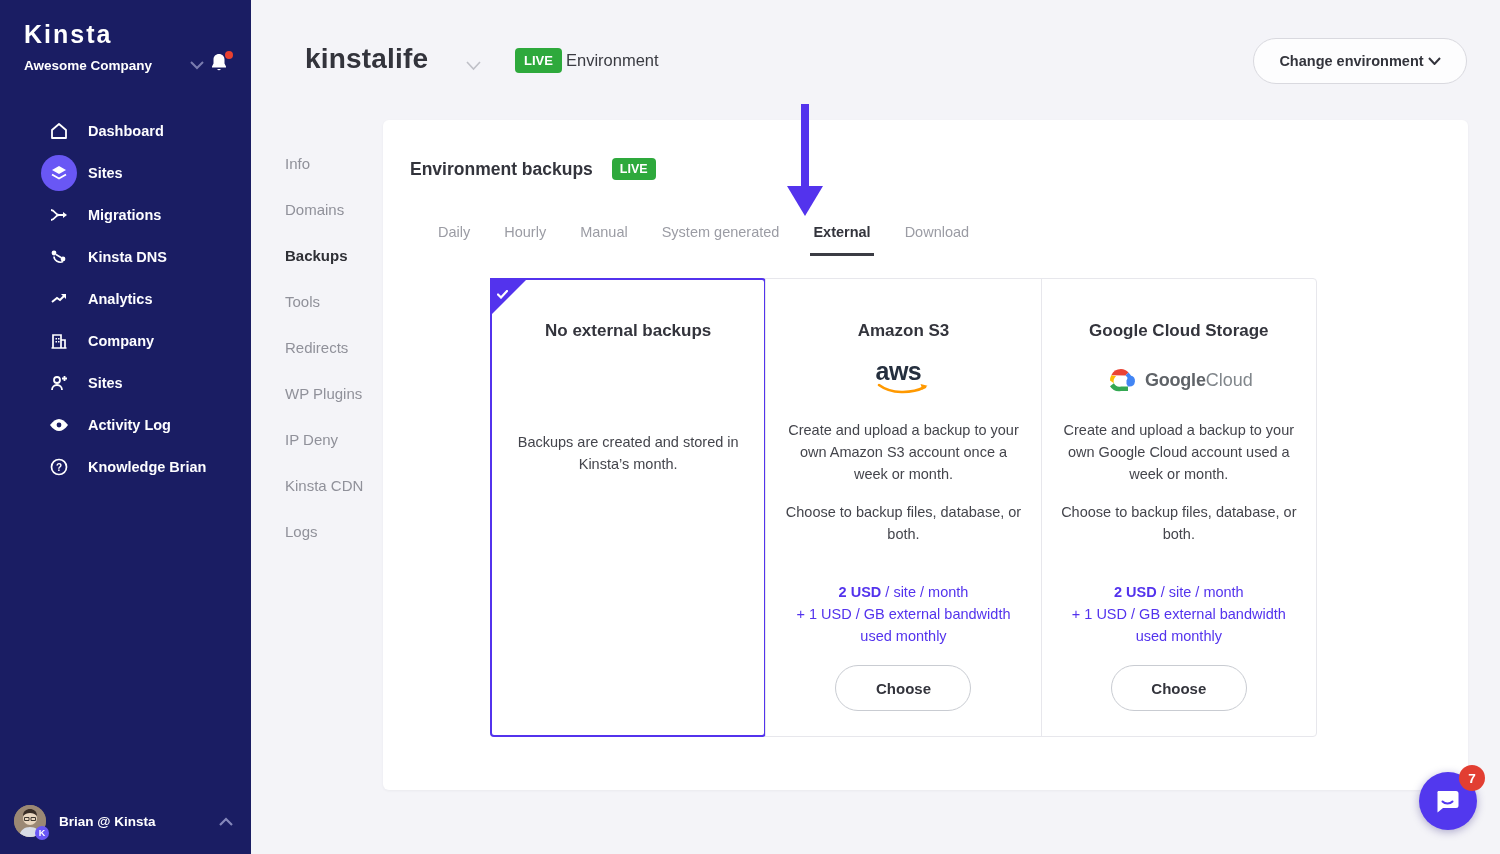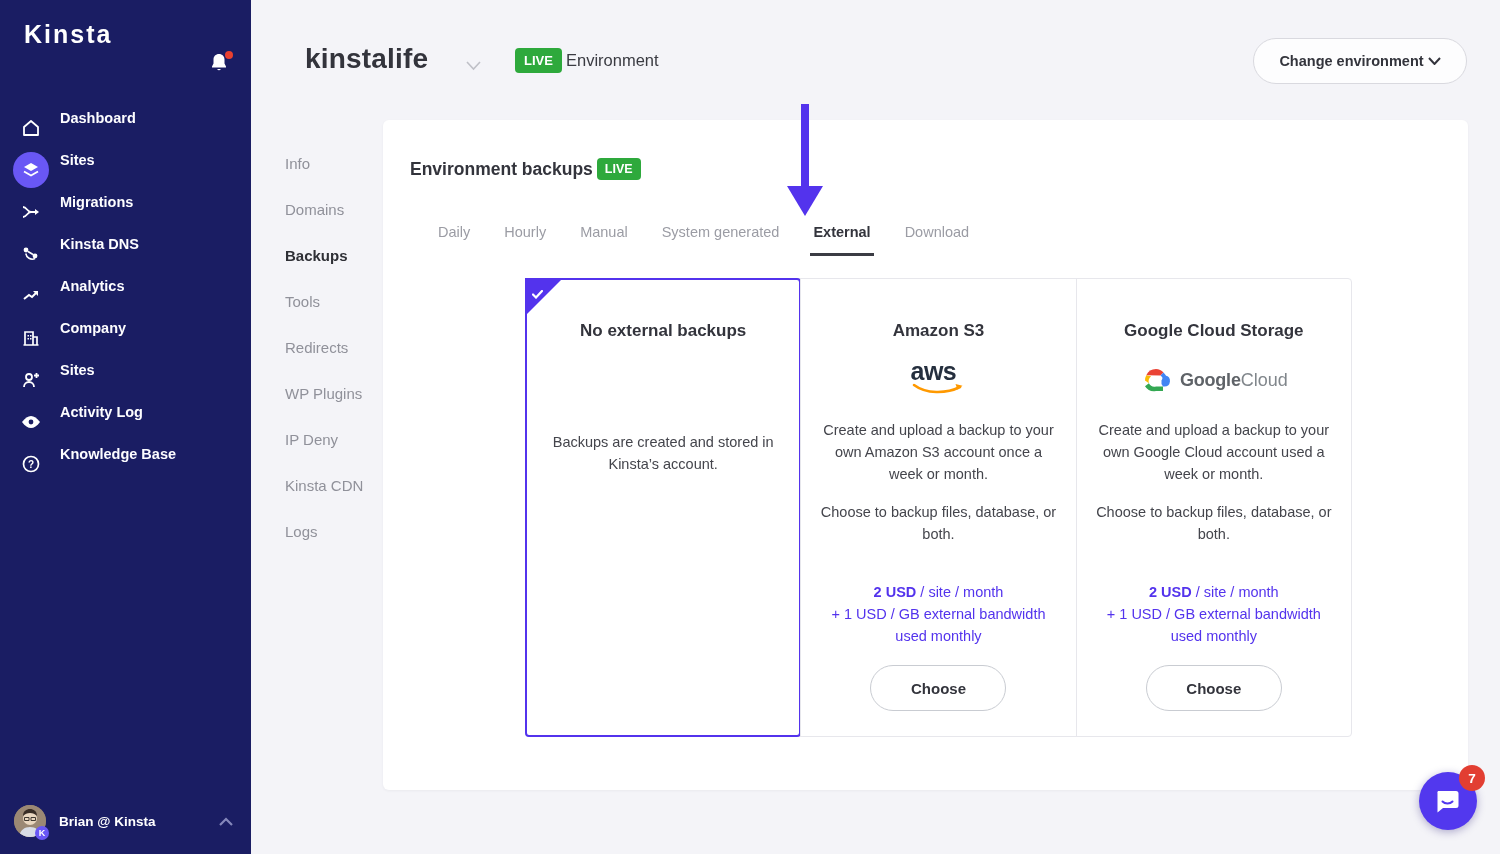--- a/index.html
+++ b/index.html
@@ -15,21 +15,21 @@
     position:absolute; left:0; top:0; width:251px; height:854px;
     background:#1a1d63; color:#fff;
   }
   .logo { position:absolute; left:24px; top:20px; font-size:25px; font-weight:bold; letter-spacing:2px; color:#fff; }
   .company-row { position:absolute; left:24px; top:52px; width:210px; height:26px; display:flex; align-items:center; }
   .company-name { font-size:13.5px; font-weight:bold; color:#fff; }
   .company-chevron { margin-left:38px; opacity:.65; }
   .bell-wrap { position:absolute; left:210px; top:53px; width:22px; height:22px; }
   .bell-dot { position:absolute; right:-1px; top:-2px; width:8px; height:8px; border-radius:50%; background:#e8402f; }
   .nav { position:absolute; left:0; top:110px; width:251px; }
-  .nav-item { position:relative; height:42px; display:flex; align-items:flex-start; cursor:pointer; }
+  .nav-item { position:relative; height:42px; display:flex; align-items:center; cursor:pointer;margin-left:28px; }
   .nav-icon { width:36px; height:36px; margin-left:13px; display:flex; align-items:center; justify-content:center; border-radius:50%; flex:0 0 36px; }
   .nav-item.active .nav-icon { background:#6957f5; }
   .nav-label { margin-left:11px; font-size:14.5px; font-weight:600; color:#fdfdff; }
   .user-row { position:absolute; left:0; bottom:8px; width:251px; height:50px; display:flex; align-items:center; cursor:pointer; }
   .avatar { position:relative; width:32px; height:32px; margin-left:14px; border-radius:50%; background:linear-gradient(160deg,#8d7b68 0%,#6e6257 100%); overflow:visible; flex:0 0 32px;}
   .avatar-face { position:absolute; inset:0; border-radius:50%; overflow:hidden; }
   .k-badge { position:absolute; right:-3px; bottom:-3px; width:14px; height:14px; border-radius:50%; background:#6957f5; color:#fff; font-size:9px; font-weight:bold; display:flex; align-items:center; justify-content:center; }
   .user-name { margin-left:13px; font-size:13.5px; font-weight:bold; color:#fff; }
   .user-chevron { position:absolute; right:18px; opacity:.8; }
   
@@ -40,29 +40,29 @@
   .header-env { position:absolute; left:566px; top:51px; font-size:16.5px; color:#3a3b42; }
   .change-env-btn { position:absolute; left:1253px; top:38px; width:214px; height:46px; border-radius:23px;
     background:#fdfdfe; border:1px solid #d9d9df; display:flex; align-items:center; justify-content:center; gap:4px;
     font-size:14.5px; font-weight:bold; color:#33343c; cursor:pointer; }
   
   .subnav { position:absolute; left:285px; top:155px; display:flex; flex-direction:column; gap:29px; }
   .subnav-item { font-size:15px; color:#90919a; cursor:pointer; }
   .subnav-item.active { color:#2f3036; font-weight:bold; }
   
   .panel { position:absolute; left:383px; top:120px; width:1085px; height:670px; background:#fff; border-radius:6px; box-shadow:0 1px 3px rgba(30,30,60,.05); }
-  .panel-title-row { position:absolute; left:27px; top:158px; display:flex; align-items:center; gap:4px; }
+  .panel-title-row { position:absolute; left:27px; top:158px; display:flex; align-items:center; gap:19px; }
   .panel-title-row { left:410px; } 
   .panel-title { font-size:17.5px; font-weight:bold; color:#33343c; }
   .panel-live { font-size:12.5px; padding:4px 8px; }
   .tabs { position:absolute; left:435px; top:224px; display:flex; gap:28px; }
   .tab { font-size:14.5px; color:#9b9ca4; padding:0 3px 13px; cursor:pointer; }
   .tab.active { color:#33343c; font-weight:bold; border-bottom:3px solid #3b3c44; }
   
-  .cards { position:absolute; left:525px; top:278px; width:827px; height:459px; display:flex; background:#fff; border:1px solid #e7e7ec; border-radius:4px; }
+  .cards { position:absolute; left:490px; top:278px; width:827px; height:459px; display:flex; background:#fff; border:1px solid #e7e7ec; border-radius:4px; }
   .card { flex:1 1 0; display:flex; flex-direction:column; align-items:center; padding-top:42px; position:relative; cursor:pointer; }
   .card + .card { border-left:1px solid #e7e7ec; }
   .card.selected::after { content:""; position:absolute; inset:-1px; border:2px solid #5333ed; border-radius:4px; pointer-events:none; }
   .ribbon { position:absolute; top:-1px; left:-1px; width:0; height:0; border-top:38px solid #5333ed; border-right:38px solid transparent; z-index:2; }
   .ribbon-check { position:absolute; top:6px; left:6px; z-index:3; }
   .card-title { font-size:17px; font-weight:bold; color:#33343c; }
   .card-body { font-size:14.5px; color:#44454c; text-align:center; line-height:22px; max-width:242px; }
   .card1-body { margin-top:90px; }
   .logo-slot { height:42px; margin-top:18px; display:flex; align-items:center; justify-content:center; }
   .body1 { margin-top:18px; }
@@ -85,20 +85,28 @@
     display:flex; align-items:center; justify-content:center; box-shadow:0 2px 8px rgba(40,30,120,.35); }
   .chat-badge { position:absolute; left:1459px; top:765px; width:26px; height:26px; border-radius:50%; background:#e23e32; color:#fff;
     font-size:13.5px; font-weight:bold; display:flex; align-items:center; justify-content:center; z-index:6; }
 </style>
 </head>
 <body>
 
 <div class="sidebar">
   <div class="logo">Kinsta</div>
 
+  <div class="company-row">
+    <span class="company-name">Awesome Company</span>
+    <span class="company-chevron">
+      <svg width="14" height="9" viewBox="0 0 14 9">
+          <path d="M1 1l6 6 6-6" fill="none" stroke="#aeb0d8" stroke-width="2"></path>
+        </svg>
+    </span>
+  </div>
   <div class="bell-wrap">
     <svg width="18" height="20" viewBox="0 0 18 20">
         <path d="M9 1c-3.3 0-5.5 2.4-5.5 5.6v3.9L2 13.5v1h14v-1l-1.5-3V6.6C14.5 3.4 12.3 1 9 1zM7.2 16a1.9 1.9 0 003.6 0z" fill="#fff"></path>
       </svg>
     <span class="bell-dot"></span>
   </div>
 
   <div class="nav">
     <div class="nav-item">
       <span class="nav-icon">
@@ -173,21 +181,21 @@
       </span>
       <span class="nav-label">Activity Log</span>
     </div>
     <div class="nav-item">
       <span class="nav-icon">
         <svg width="18" height="18" viewBox="0 0 18 18">
             <circle cx="9" cy="9" r="7.5" fill="none" stroke="#fff" stroke-width="1.7"></circle>
             <text x="9" y="12.5" text-anchor="middle" font-family="Liberation Sans" font-size="10" font-weight="bold" fill="#fff">?</text>
           </svg>
       </span>
-      <span class="nav-label">Knowledge Base</span>
+      <span class="nav-label">Knowledge Brian</span>
     </div>
   </div>
 
   <div class="user-row">
     <span class="avatar">
       <span class="avatar-face">
         <svg width="32" height="32" viewBox="0 0 32 32">
             <rect width="32" height="32" fill="#9b8874"></rect>
             <circle cx="16" cy="13" r="7" fill="#e9d6bf"></circle>
             <path d="M9 11c0-5 3.5-7 7-7s7 2 7 7c-2-2-4-3-7-3s-5 1-7 3z" fill="#3a2e26"></path>
@@ -260,21 +268,21 @@
 <div class="cards">
 
   <div class="card selected">
     <span class="ribbon"></span>
     <span class="ribbon-check">
       <svg width="11" height="9" viewBox="0 0 11 9">
           <path d="M1 4.5l3 3L10 1" fill="none" stroke="#fff" stroke-width="2.2" stroke-linecap="round"></path>
         </svg>
     </span>
     <div class="card-title">No external backups</div>
-    <div class="card-body card1-body">Backups are created and stored in Kinsta’s account.</div>
+    <div class="card-body card1-body">Backups are created and stored in Kinsta’s month.</div>
   </div>
 
   <div class="card">
     <div class="card-title">Amazon S3</div>
     <div class="logo-slot aws-logo">
       <div>
         <div class="aws-text">aws</div>
         <svg width="56" height="13" viewBox="0 0 56 13">
             <path d="M4 2c12 9 32 9 46 2" fill="none" stroke="#f90" stroke-width="2.6" stroke-linecap="round"></path>
             <path d="M45.5 1l7 1.8-5 4z" fill="#f90"></path>

